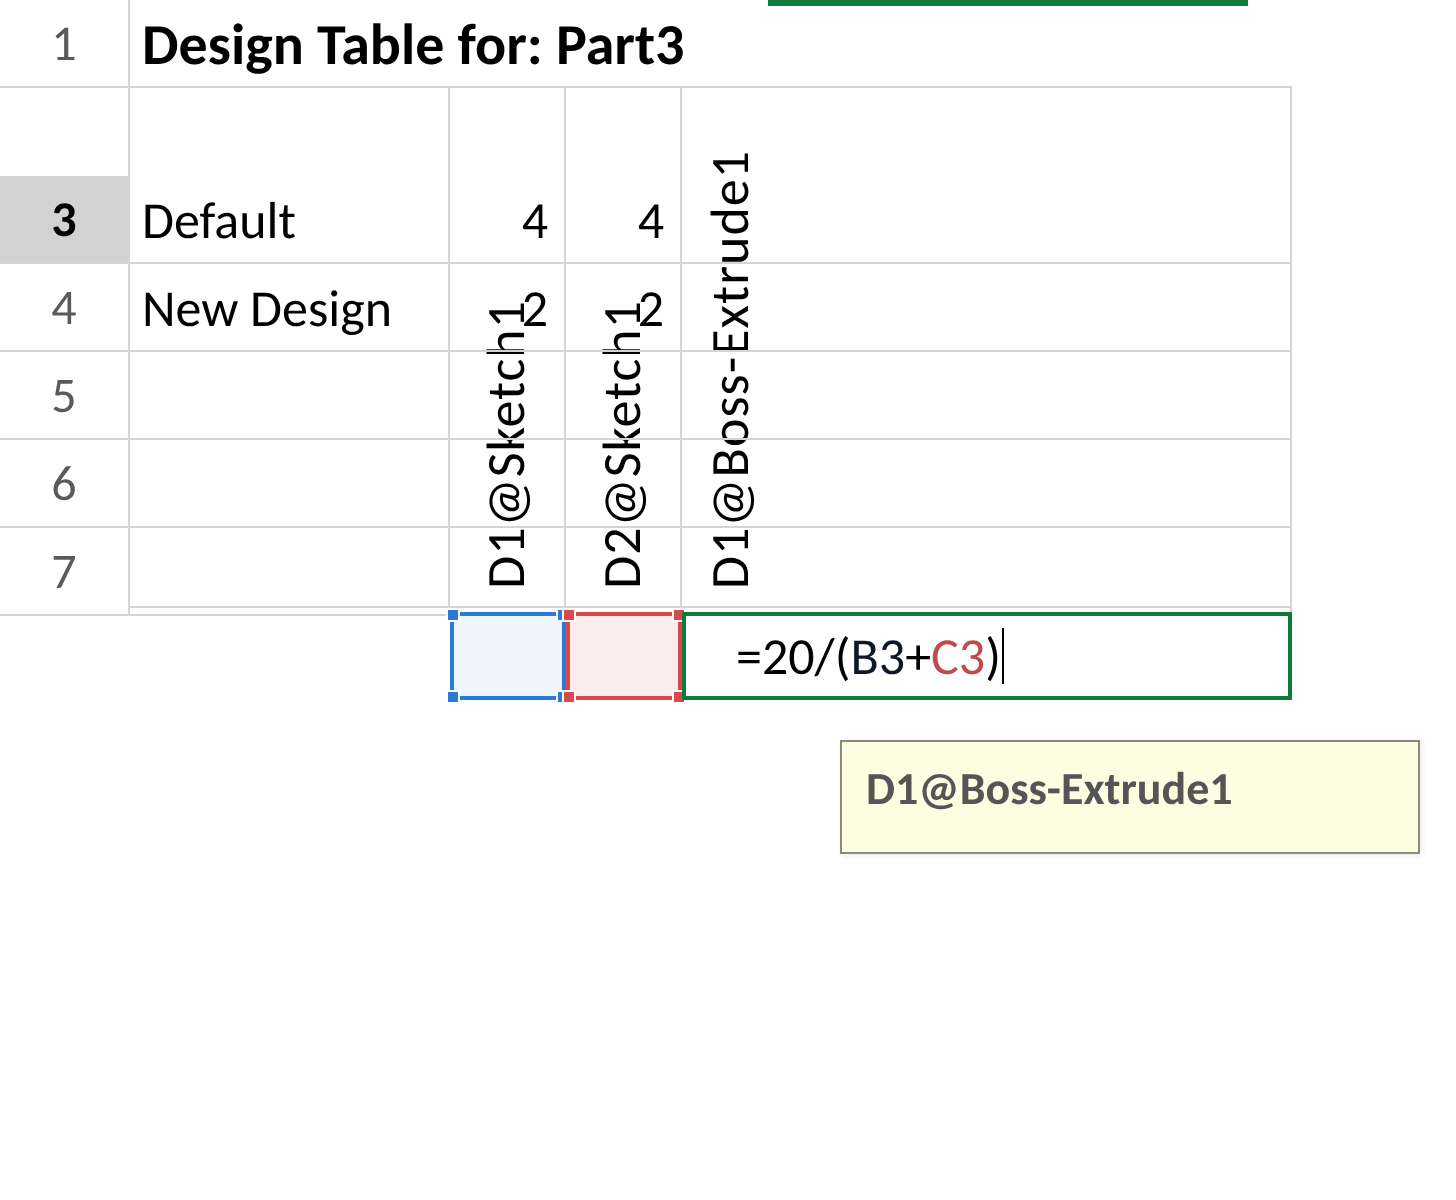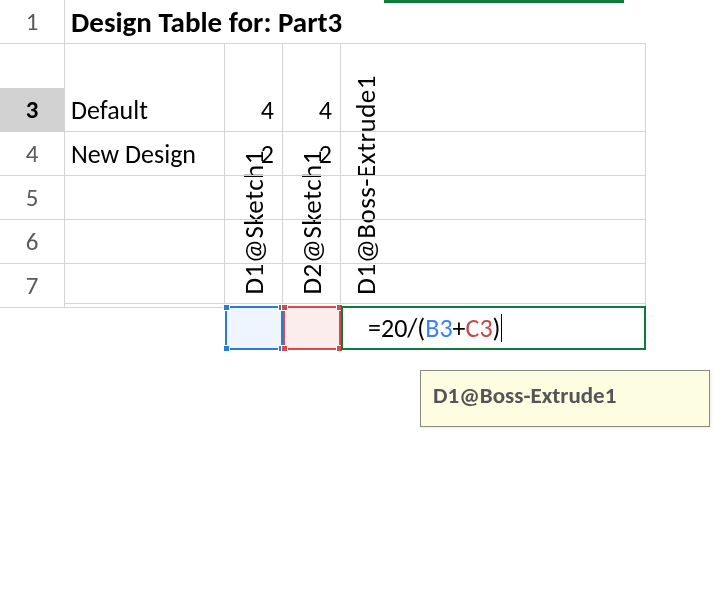--- a/index.html
+++ b/index.html
@@ -116,21 +116,21 @@
     outline: none;
     font-family: inherit;
     font-size: 26px;
     padding: 0 6px;
     background: transparent;
     display: flex;
     align-items: center;
     margin-left: 21px;
   }
   .fpart-eq { color: #000; }
-  .fpart-b3 { color: #3b82f6; }
+  .fpart-b3 { color: #0f172a; }
   .fpart-c3 { color: #c34a4a; text-align: right; }
 
   .tooltip {
     position: absolute;
     top: 370px; left: 420px;
     width: 290px;
     background: #fdfde1;
     border: 1px solid #8a8a78;
     padding: 10px 12px 14px 12px;
     font-size: 23px;

